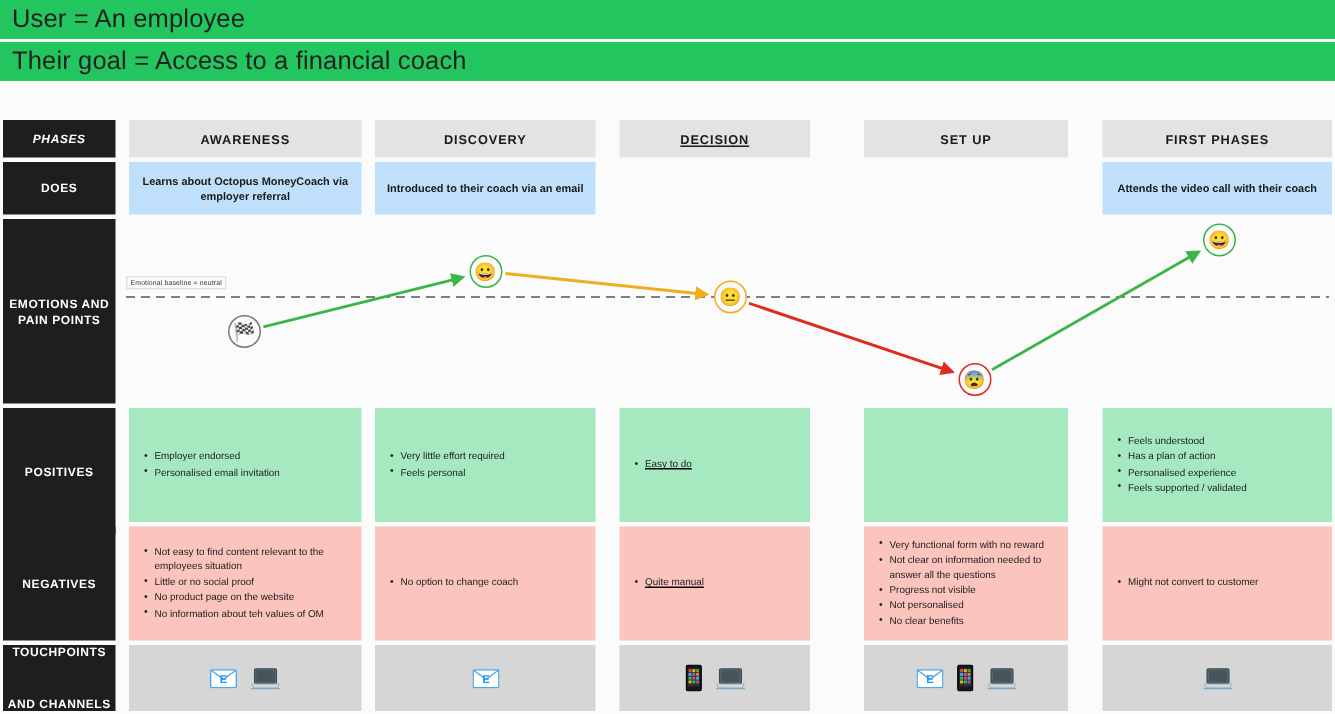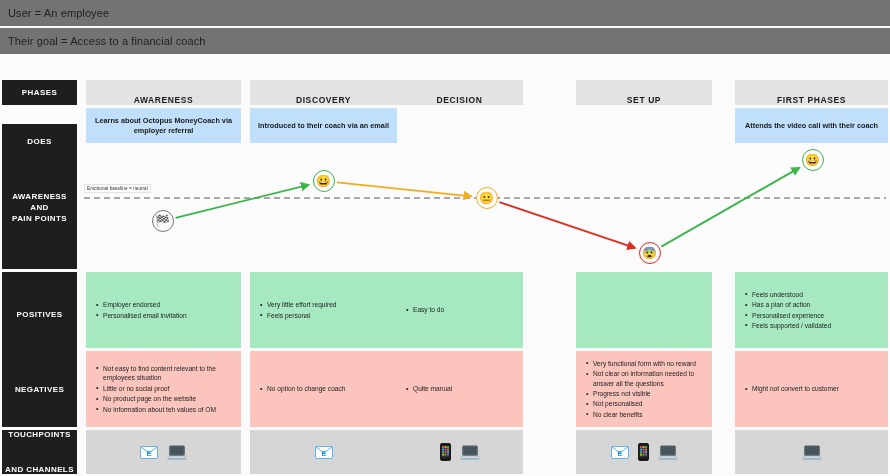--- a/index.html
+++ b/index.html
@@ -12,25 +12,25 @@
   #map {
     position: relative;
     width: 890px; height: 476px;
     background: #fbfbfb;
   }
 
   
   .banner {
     position: absolute;
     left: 0; width: 890px;
-    background: #737373;
+    background: #22c55e;
     display: flex; align-items: center;
     padding-left: 8px;
     color: #222;
-    font-size: 11px;
+    font-size: 17px;
     letter-spacing: .1px;
   }
   #banner-user { top: 0px;  height: 26px; }
   #banner-goal { top: 28px; height: 26px; }
 
   
   .row-label {
     position: absolute;
     left: 2px; width: 75px;
     background: #1e1e1e;
@@ -43,44 +43,44 @@
     line-height: 11px;
   }
   .cell {
     position: absolute;
     overflow: hidden;
   }
 
   
   .c0 { left: 86px;  width: 155px; }
   .c1 { left: 250px; width: 147px; }
-  .c2 { left: 396px; width: 127px; }
+  .c2 { left: 413px; width: 127px; text-decoration: underline; }
   .c3 { left: 576px; width: 136px; }
   .c4 { left: 735px; width: 153px; }
 
   
   .phase-cell {
     top: 80px; height: 25px;
     background: #e3e3e3;
-    display: flex; align-items: flex-end; justify-content: center;
+    display: flex; align-items: center; justify-content: center;
     font-size: 8.5px; font-weight: bold; color: #1a1a1a;
     letter-spacing: .6px;
   }
-  #lbl-phases { top: 80px; height: 25px; }
+  #lbl-phases { top: 80px; height: 25px; font-style: italic; }
 
   
   .does-cell {
     top: 108px; height: 35px;
     background: #bfdffb;
     display: flex; align-items: center; justify-content: center;
     text-align: center;
     font-size: 7.3px; font-weight: bold; color: #1a1a1a;
     padding: 0 8px; line-height: 10px;
   }
-  #lbl-does { top: 124px; height: 35px; }
+  #lbl-does { top: 108px; height: 35px; }
 
   
   #lbl-emotions { top: 146px; height: 123px; }
   #emotion-canvas {
     position: absolute;
     left: 80px; top: 146px;
     width: 808px; height: 123px;
     background: #fbfbfb;
   }
   #baseline-label {
@@ -160,21 +160,21 @@
     <span>Their goal = Access to a financial coach</span>
   </div>
 
   <div class="row-label" id="lbl-phases">
     <span>PHASES</span>
   </div>
   <div class="row-label" id="lbl-does">
     <span>DOES</span>
   </div>
   <div class="row-label" id="lbl-emotions">
-    <span>AWARENESS AND</span>
+    <span>EMOTIONS AND</span>
     <span>PAIN POINTS</span>
   </div>
   <div class="row-label" id="lbl-positives">
     <span>POSITIVES</span>
   </div>
   <div class="row-label" id="lbl-negatives">
     <span>NEGATIVES</span>
   </div>
   <div class="row-label" id="lbl-touchpoints">
     <span>TOUCHPOINTS</span>

